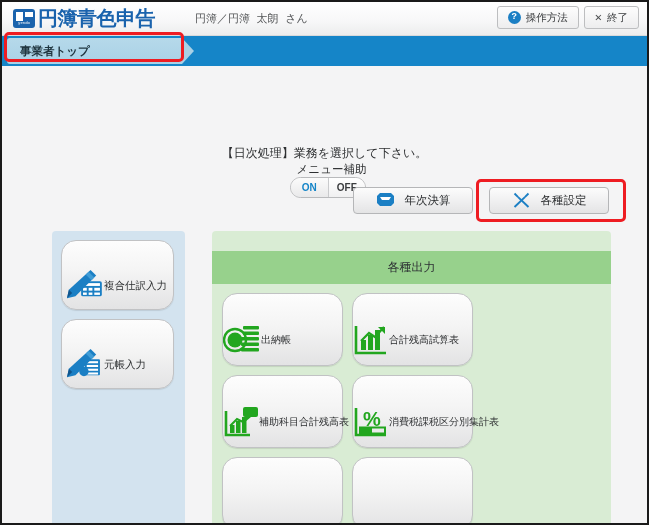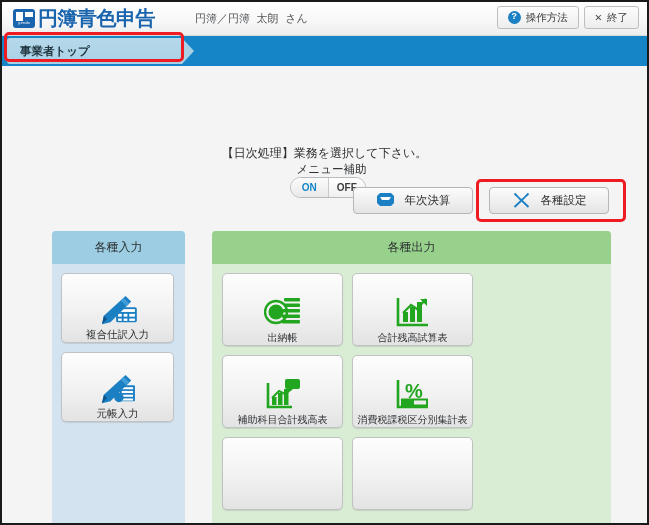--- a/index.html
+++ b/index.html
@@ -135,30 +135,30 @@
   
   #panels{position:absolute;left:0;top:165px;width:100%;height:295px;}
   .panel{position:absolute;top:0;border-radius:4px 4px 0 0;overflow:hidden;}
   #panel-input{left:50px;width:133px;height:295px;background:#d3e3ef;}
   #panel-output{left:210px;width:399px;height:295px;background:#d9ecd4;}
   .panel-head{
     height:33px;line-height:33px;text-align:center;
     font-size:12px;color:#2d3033;
   }
   #panel-input .panel-head{background:#9ccde3;}
-  #panel-output .panel-head{background:#97d18c;}
+  #panel-output .panel-head{background:#97d18c;margin-top:20px;}
 
   .btn-grid{padding:9px 10px 0 10px;display:flex;flex-wrap:wrap;gap:9px;}
   #panel-input .btn-grid{padding:9px 9px 0 9px;}
 
   .tile{
     width:113px;height:70px;box-sizing:border-box;
-    border:1px solid #c1c2c4;border-radius:5px;
+    border:1px solid #c1c2c4;border-radius:15px;
     background:linear-gradient(to bottom,#fdfdfd 0%,#f4f4f4 45%,#e3e3e4 100%);
-    display:flex;flex-direction:column;align-items:center;justify-content:flex-start;
+    display:flex;align-items:center;justify-content:flex-start;
     cursor:pointer;
     box-shadow:0 1px 1px rgba(0,0,0,0.10);
     padding-top:20px;
   }
   #panel-output .tile{width:121px;height:73px;}
   .tile .tile-icon{height:38px;display:flex;align-items:center;justify-content:center;}
   .tile .tile-label{
     font-size:10.5px;color:#2d2f31;white-space:nowrap;margin-top:1px;
   }
   #panel-output .tile .tile-label{font-size:10px;}
@@ -237,21 +237,20 @@
           </svg>
         </span>
         <span>各種設定</span>
       </div>
     </div>
     <div id="settings-highlight"></div>
 
     <div id="panels">
 
       <div class="panel" id="panel-input">
-        <div class="panel-head">各種入力</div>
         <div class="btn-grid">
 
           <div class="tile">
             <span class="tile-icon">
               <svg width="42" height="32" viewBox="0 0 44 34" aria-hidden="true">
                 <rect x="20" y="13" width="22" height="16" rx="2" fill="#1b7fc4"></rect>
                 <g fill="#ffffff">
                   <rect x="22" y="15" width="18" height="3"></rect>
                   <rect x="22" y="20" width="4" height="3"></rect>
                   <rect x="28" y="20" width="4" height="3"></rect>

